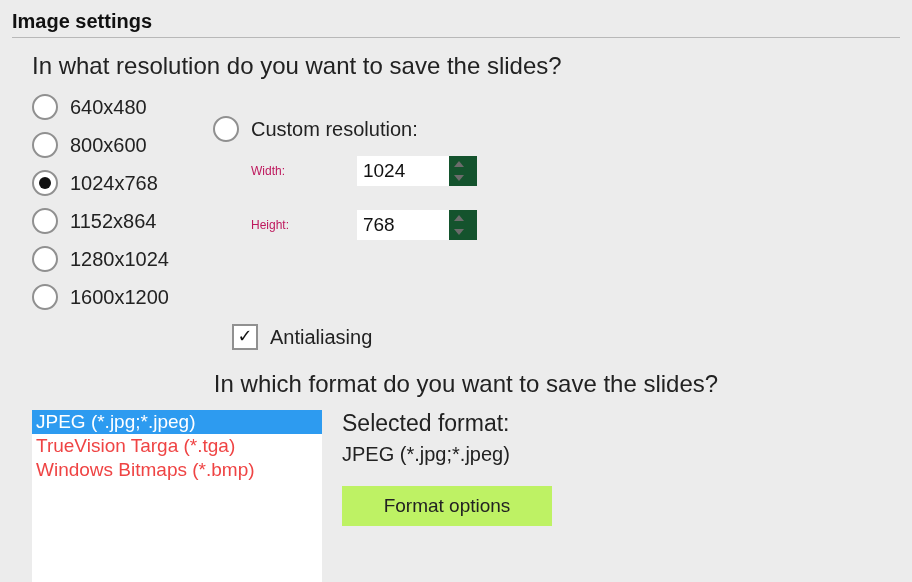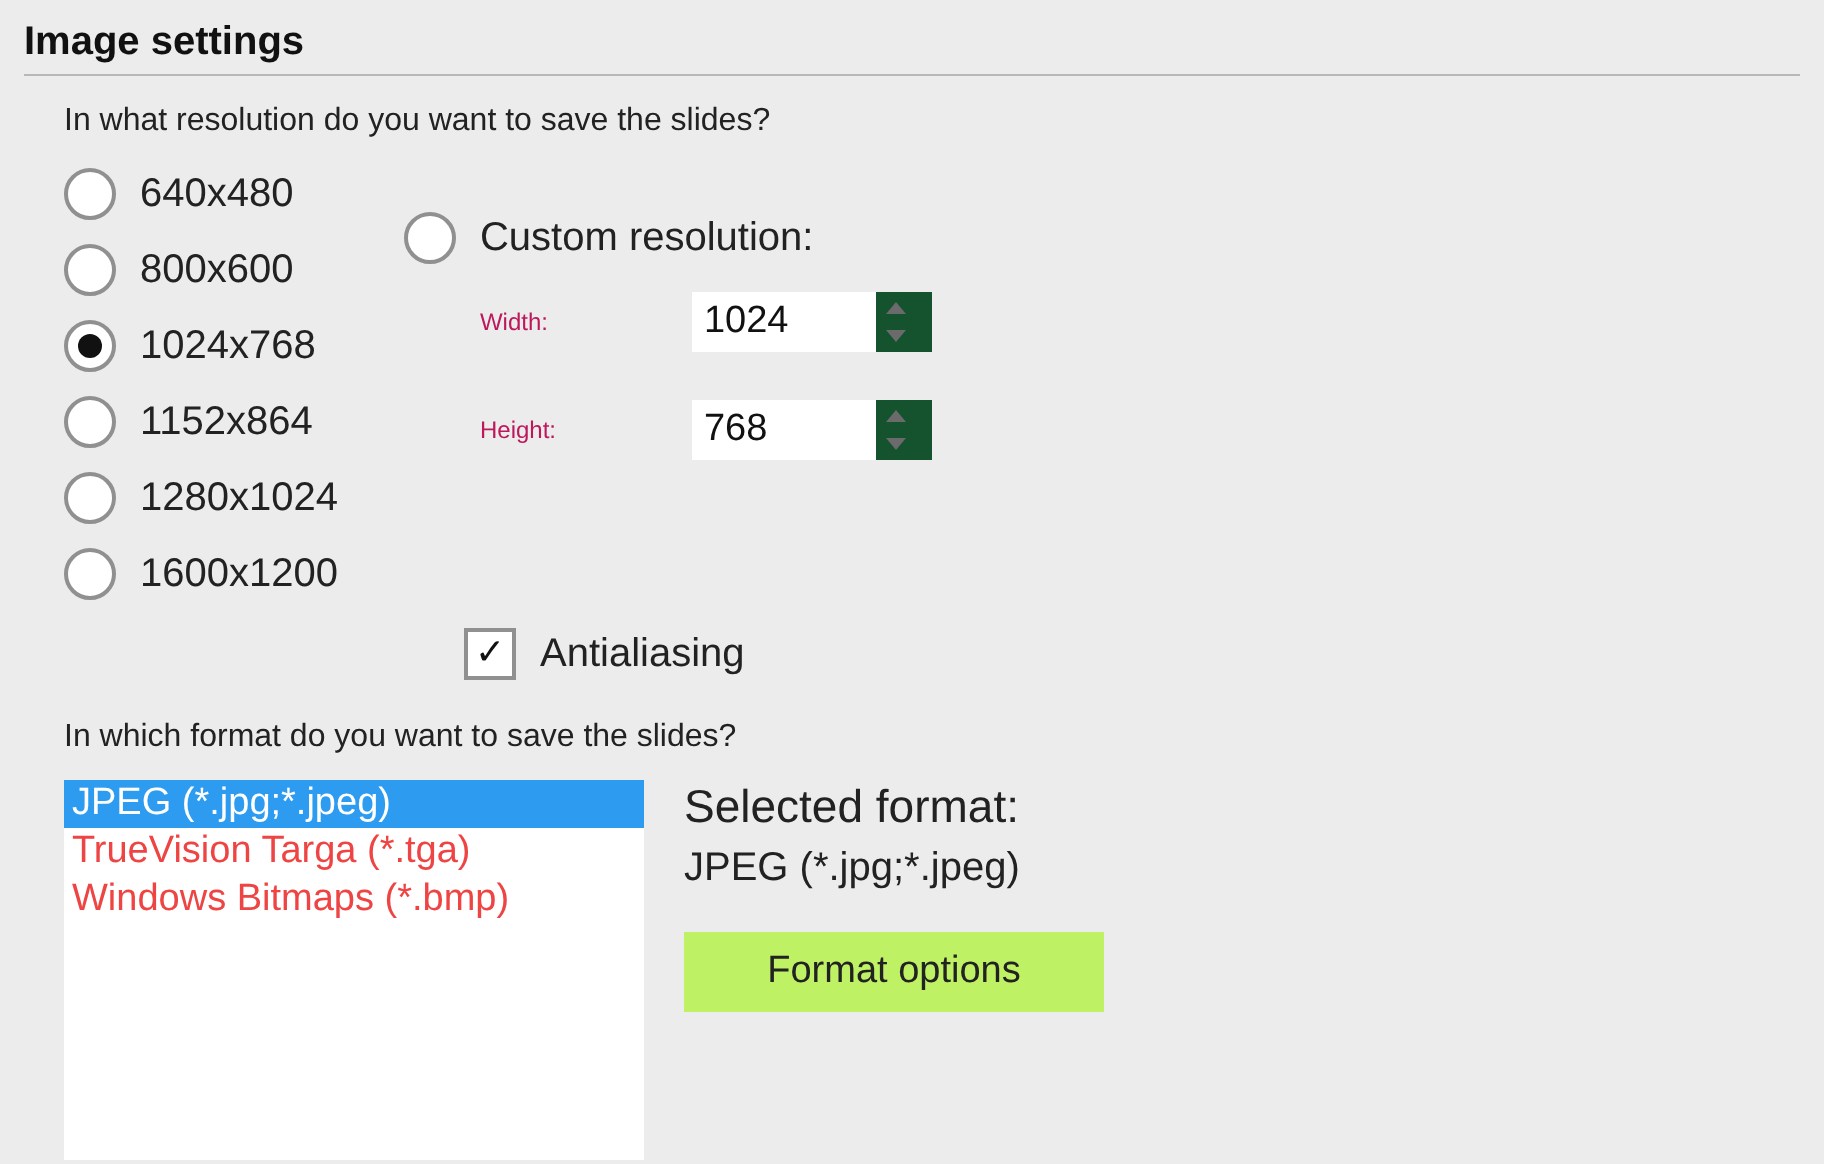--- a/index.html
+++ b/index.html
@@ -14,29 +14,29 @@
     .container { padding: 10px 12px; }
     .section-title {
       font-size: 20px;
       font-weight: 700;
       color: #111;
       padding-bottom: 4px;
       border-bottom: 1px solid #b8b8b8;
       margin-bottom: 14px;
     }
     .prompt {
-      font-size: 16px;
+      font-size: 24px;
       color: #222;
       margin-left: 20px;
       margin-bottom: 12px;
     }
     .row-area {
       display: flex;
       margin-left: 20px;
-      gap: 33px;
+      gap: 44px;
     }
     .radio-col { display: flex; flex-direction: column; gap: 8px; }
     .radio-item { display: flex; align-items: center; gap: 12px; height: 30px; }
     .radio-outer {
       width: 26px; height: 26px;
       border: 2px solid #909090;
       border-radius: 50%;
       background: #fff;
       display: flex; align-items: center; justify-content: center;
       cursor: pointer;
@@ -226,21 +226,21 @@
     </div>
   </div>
 
   <div class="checkbox-row">
     <div class="checkbox checked" id="aa-check">
       <span class="check-mark">✓</span>
     </div>
     <span class="radio-label">Antialiasing</span>
   </div>
 
-  <div class="prompt" style="margin-top:18px;">In which format do you want to save the slides?</div>
+  <div class="prompt" style="margin-top:18px;text-align:center;">In which format do you want to save the slides?</div>
 
   <div class="format-row">
     <div class="listbox" id="format-list">
         <div class="list-item selected">JPEG (*.jpg;*.jpeg)</div>
         <div class="list-item">TrueVision Targa (*.tga)</div>
         <div class="list-item">Windows Bitmaps (*.bmp)</div>
       </div>
     <div class="selected-col">
       <div class="selected-label">Selected format:</div>
       <div class="selected-value">JPEG (*.jpg;*.jpeg)</div>

